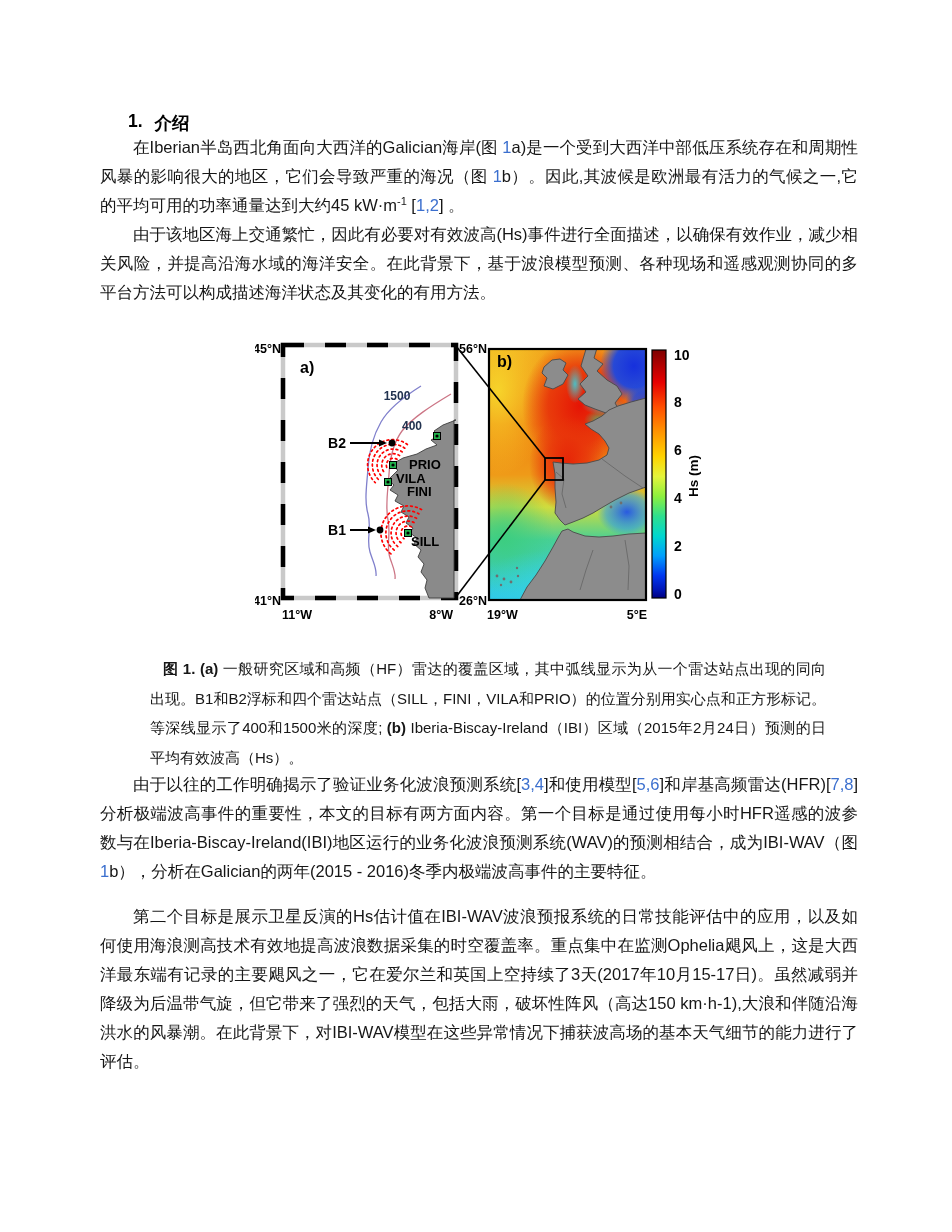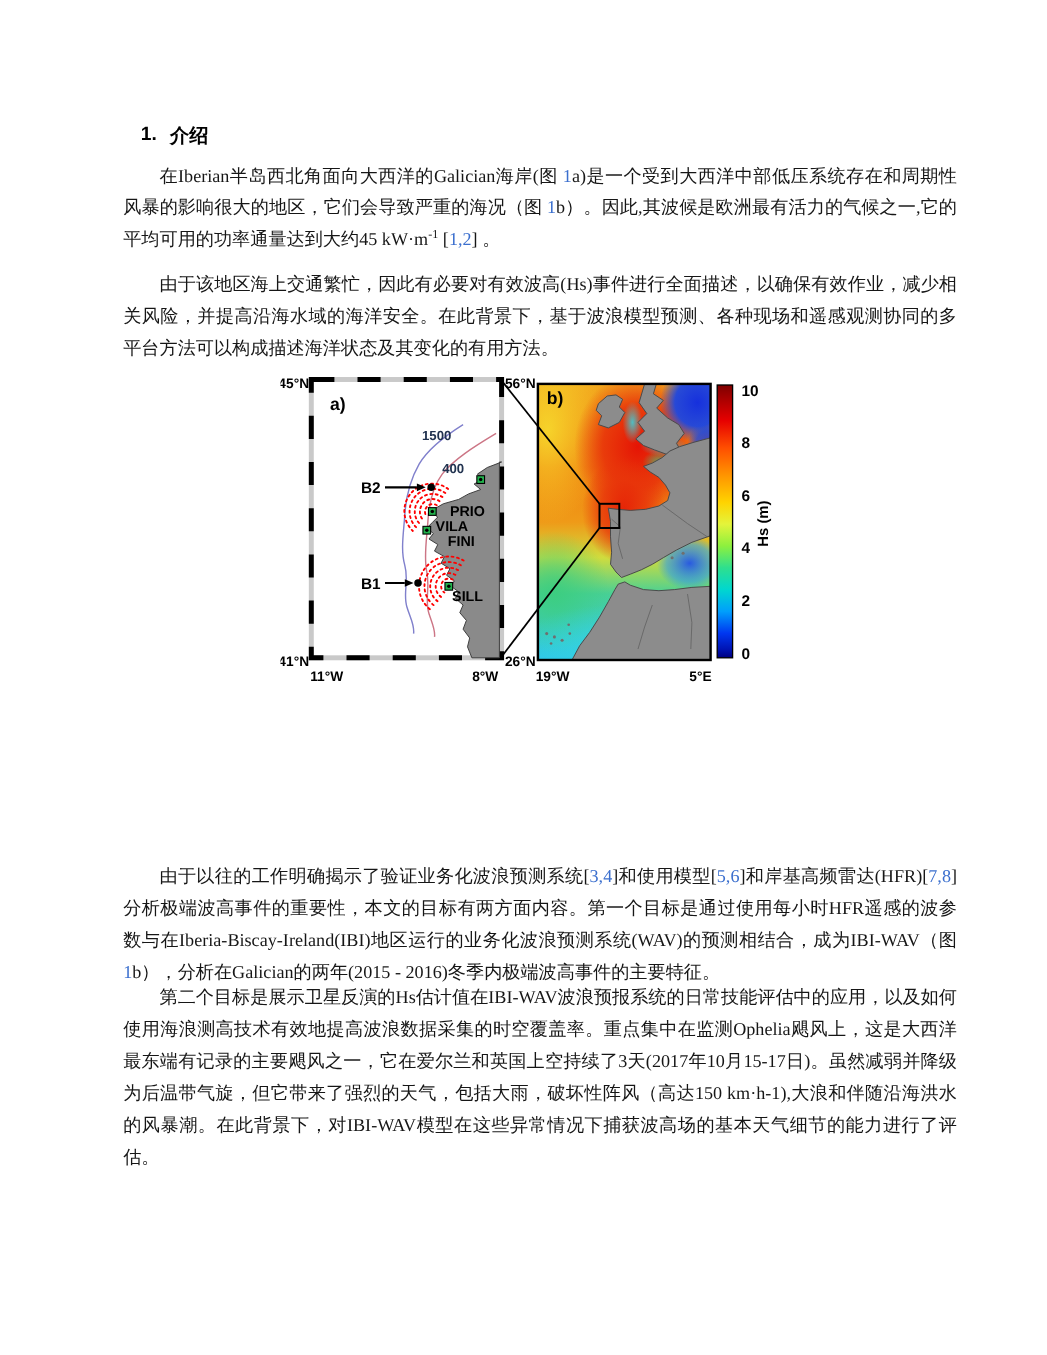--- a/index.html
+++ b/index.html
@@ -1,21 +1,21 @@
 <!DOCTYPE html>
 <html><head>
 <meta charset="utf-8">
 <style>
   html,body{margin:0;padding:0;background:#ffffff;}
   .page{position:relative;width:952px;height:1232px;background:#ffffff;overflow:hidden;
         font-family:"Liberation Sans","DejaVu Sans",sans-serif;color:#141414;}
   .heading{position:absolute;left:128px;top:111px;margin:0;font-size:17.5px;font-weight:bold;
            display:flex;gap:12px;color:#000;}
-  .para{position:absolute;left:100px;width:758px;margin:12px;font-size:16.5px;line-height:29px;
-        text-align:justify;text-indent:33px;color:#161616;font-family:Liberation Serif, serif;}
+  .para{position:absolute;left:100px;width:758px;margin:0;font-size:16.5px;line-height:29px;
+        text-align:justify;text-indent:33px;color:#161616;}
   .para sup{font-size:11px;line-height:0;}
   .cite{color:#3b6fce;}
   .bold{font-weight:bold;}
   .caption{position:absolute;left:150px;width:676px;margin:0;font-size:15px;line-height:29.5px;
            text-align:justify;text-indent:13px;color:#161616;}
   .fig{position:absolute;left:255px;top:336px;width:460px;height:292px;}
   
   .cornerlab{font:bold 12.5px "Liberation Sans","DejaVu Sans",sans-serif;fill:#000;}
   .panlab{font:bold 16px "Liberation Sans","DejaVu Sans",sans-serif;fill:#000;}
   .isolab{font:bold 12px "Liberation Sans","DejaVu Sans",sans-serif;fill:#21324f;}
@@ -28,21 +28,21 @@
 <body>
 
 <div class="page">
 
   <h2 class="heading">
     <span>1.</span>
     <span>介绍</span>
   </h2>
 
   <p class="para" style="top:133px"><span>在Iberian半岛西北角面向大西洋的Galician海岸(图 </span><span class="cite">1</span><span>a)是一个受到大西洋中部低压系统存在和周期性风暴的影响很大的地区，它们会导致严重的海况（图 </span><span class="cite">1</span><span>b）。因此,其波候是欧洲最有活力的气候之一,它的平均可用的功率通量达到大约45 kW·m</span><sup>-1</sup><span> [</span><span class="cite">1,2</span><span>] 。</span></p>
-  <p class="para" style="top:232px"><span>由于该地区海上交通繁忙，因此有必要对有效波高(Hs)事件进行全面描述，以确保有效作业，减少相关风险，并提高沿海水域的海洋安全。在此背景下，基于波浪模型预测、各种现场和遥感观测协同的多平台方法可以构成描述海洋状态及其变化的有用方法。</span></p>
+  <p class="para" style="top:220px"><span>由于该地区海上交通繁忙，因此有必要对有效波高(Hs)事件进行全面描述，以确保有效作业，减少相关风险，并提高沿海水域的海洋安全。在此背景下，基于波浪模型预测、各种现场和遥感观测协同的多平台方法可以构成描述海洋状态及其变化的有用方法。</span></p>
 
   <div class="fig">
     <svg width="460" height="292" viewBox="0 0 460 292" xmlns="http://www.w3.org/2000/svg">
       <defs>
         <clipPath id="clipB">
             <rect x="234" y="13" width="157" height="251"></rect>
           </clipPath>
         <linearGradient id="gBase" x1="0" y1="0" x2="0" y2="1">
           <stop offset="0%" stop-color="#f2a81e"></stop>
           <stop offset="30%" stop-color="#f0800f"></stop>
@@ -219,17 +219,18 @@
         <text class="ctick" x="419" y="71">8</text>
         <text class="ctick" x="419" y="119">6</text>
         <text class="ctick" x="419" y="167">4</text>
         <text class="ctick" x="419" y="215">2</text>
         <text class="ctick" x="419" y="263">0</text>
         <text class="cbarlab" x="443" y="140" text-anchor="middle" transform="rotate(-90 443 140)">Hs (m)</text>
       </g>
     </svg>
   </div>
 
+  <p class="caption" style="top:654px"><span class="bold">图 1. (a) </span><span>一般研究区域和高频（HF）雷达的覆盖区域，其中弧线显示为从一个雷达站点出现的同向出现。B1和B2浮标和四个雷达站点（SILL，FINI，VILA和PRIO）的位置分别用实心点和正方形标记。等深线显示了400和1500米的深度; </span><span class="bold">(b) </span><span>Iberia-Biscay-Ireland（IBI）区域（2015年2月24日）预测的日平均有效波高（Hs）。</span></p>
 
   <p class="para" style="top:770px"><span>由于以往的工作明确揭示了验证业务化波浪预测系统[</span><span class="cite">3,4</span><span>]和使用模型[</span><span class="cite">5,6</span><span>]和岸基高频雷达(HFR)[</span><span class="cite">7,8</span><span>]分析极端波高事件的重要性，本文的目标有两方面内容。第一个目标是通过使用每小时HFR遥感的波参数与在Iberia-Biscay-Ireland(IBI)地区运行的业务化波浪预测系统(WAV)的预测相结合，成为IBI-WAV（图 </span><span class="cite">1</span><span>b），分析在Galician的两年(2015 - 2016)冬季内极端波高事件的主要特征。</span></p>
-  <p class="para" style="top:880px"><span>第二个目标是展示卫星反演的Hs估计值在IBI-WAV波浪预报系统的日常技能评估中的应用，以及如何使用海浪测高技术有效地提高波浪数据采集的时空覆盖率。重点集中在监测Ophelia飓风上，这是大西洋最东端有记录的主要飓风之一，它在爱尔兰和英国上空持续了3天(2017年10月15-17日)。虽然减弱并降级为后温带气旋，但它带来了强烈的天气，包括大雨，破坏性阵风（高达150 km·h-1),大浪和伴随沿海洪水的风暴潮。在此背景下，对IBI-WAV模型在这些异常情况下捕获波高场的基本天气细节的能力进行了评估。</span></p>
+  <p class="para" style="top:902px"><span>第二个目标是展示卫星反演的Hs估计值在IBI-WAV波浪预报系统的日常技能评估中的应用，以及如何使用海浪测高技术有效地提高波浪数据采集的时空覆盖率。重点集中在监测Ophelia飓风上，这是大西洋最东端有记录的主要飓风之一，它在爱尔兰和英国上空持续了3天(2017年10月15-17日)。虽然减弱并降级为后温带气旋，但它带来了强烈的天气，包括大雨，破坏性阵风（高达150 km·h-1),大浪和伴随沿海洪水的风暴潮。在此背景下，对IBI-WAV模型在这些异常情况下捕获波高场的基本天气细节的能力进行了评估。</span></p>
 
 </div>
 
 </body></html>

